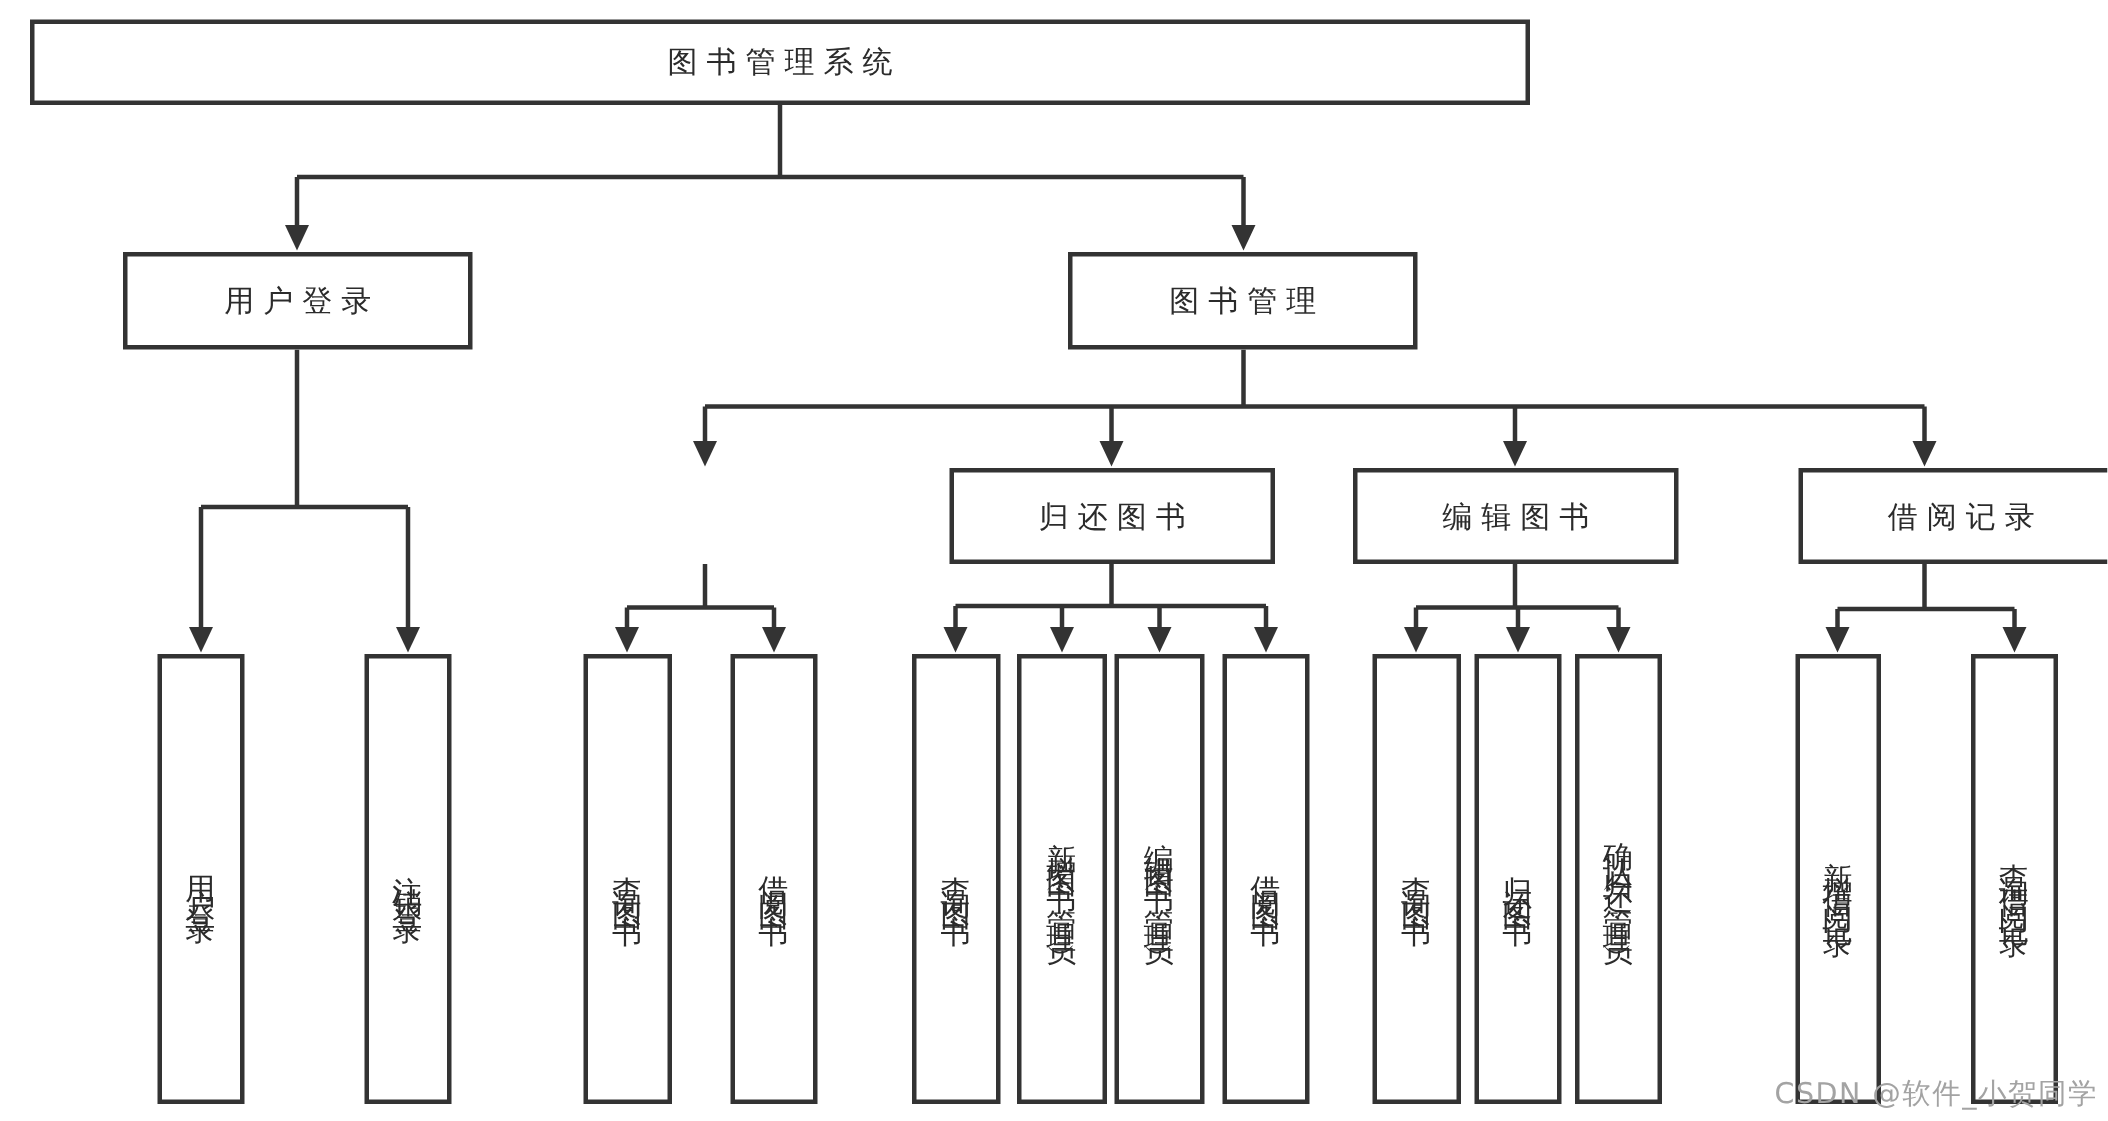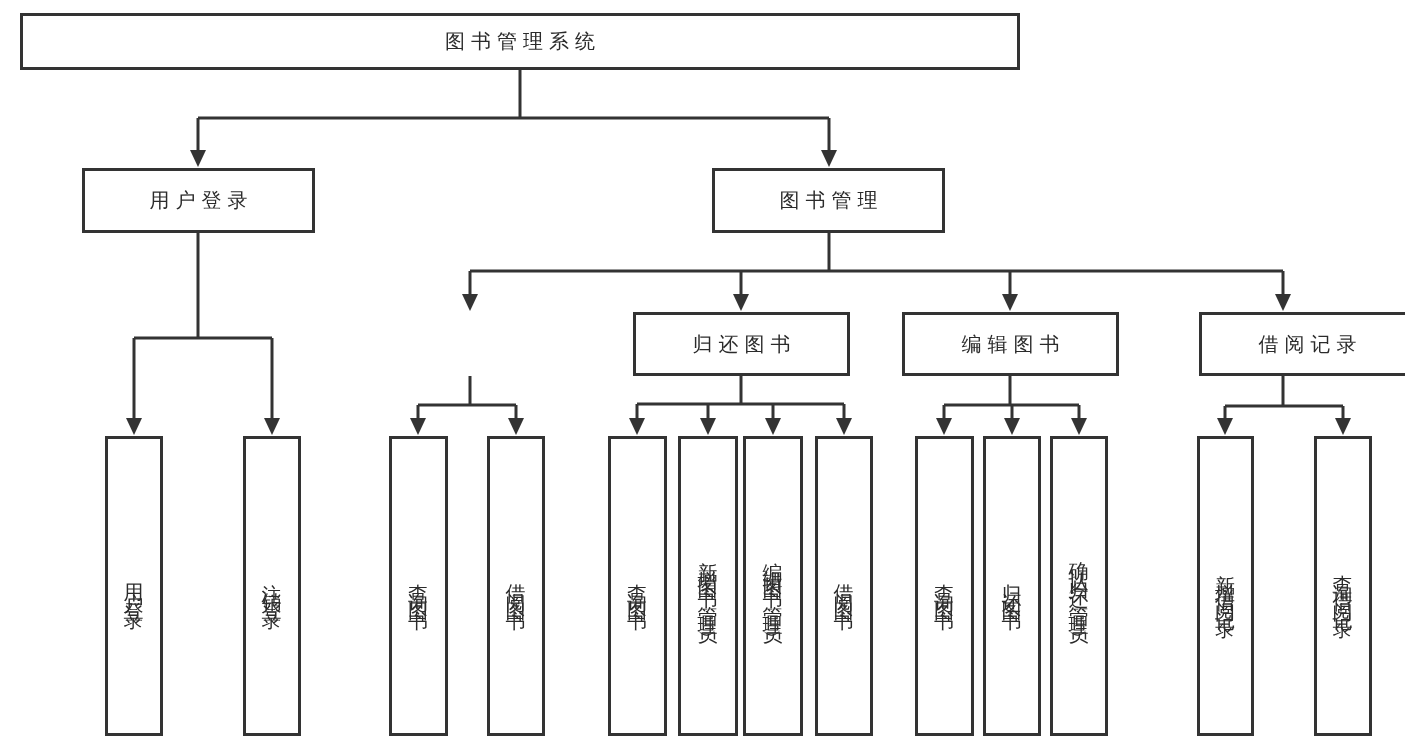--- a/index.html
+++ b/index.html
@@ -178,14 +178,15 @@
     <span class="vtext">确认归还（管理员）</span>
   </div>
 
   <div class="node leaf" style="left:1197px; top:436px; width:57px; height:300px;">
     <span class="vtext">新增借阅记录</span>
   </div>
   <div class="node leaf" style="left:1314px; top:436px; width:58px; height:300px;">
     <span class="vtext">查询借阅记录</span>
   </div>
 
+  <div class="watermark">CSDN @软件_小贺同学</div>
 
 </div>
 
 </body></html>

